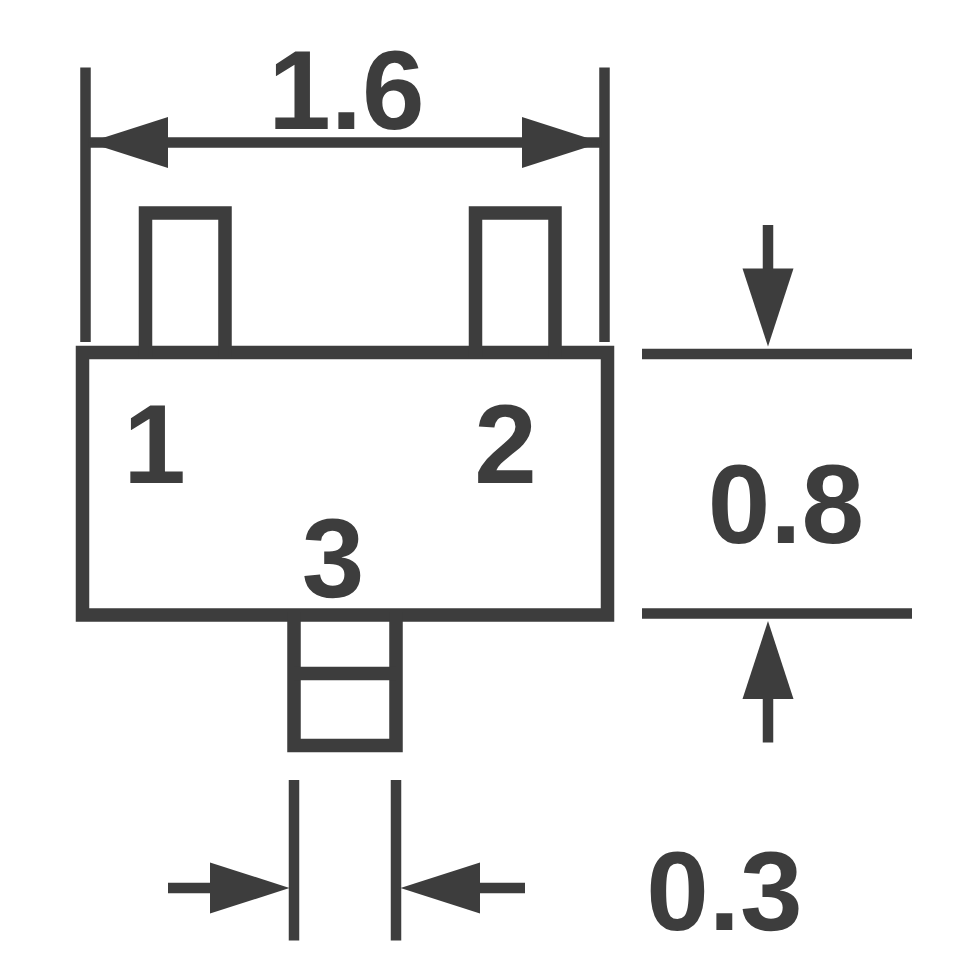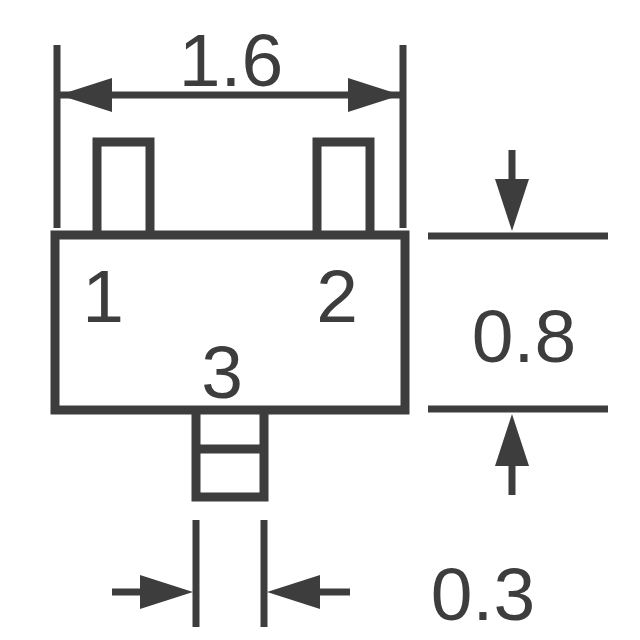--- a/index.html
+++ b/index.html
@@ -6,20 +6,21 @@
     margin: 0;
     padding: 0;
     background: #ffffff;
   }
   .stage {
     position: relative;
     width: 640px;
     height: 640px;
     background: #ffffff;
     overflow: hidden;
+    font-weight: bold;
   }
   svg { display: block; }
   .outline {
     stroke: #3d3d3d;
     stroke-width: 9;
     fill: none;
     stroke-linejoin: miter;
     stroke-linecap: butt;
   }
   .body-fill {

